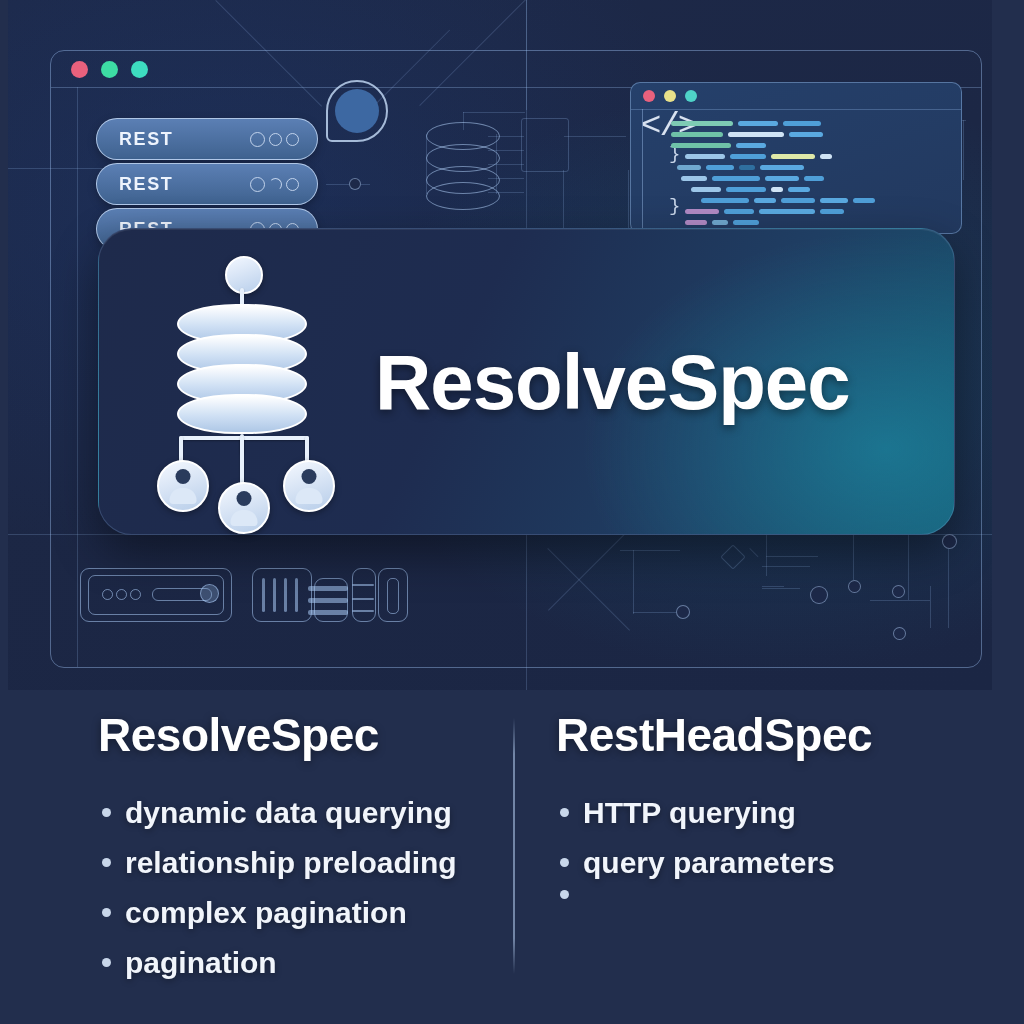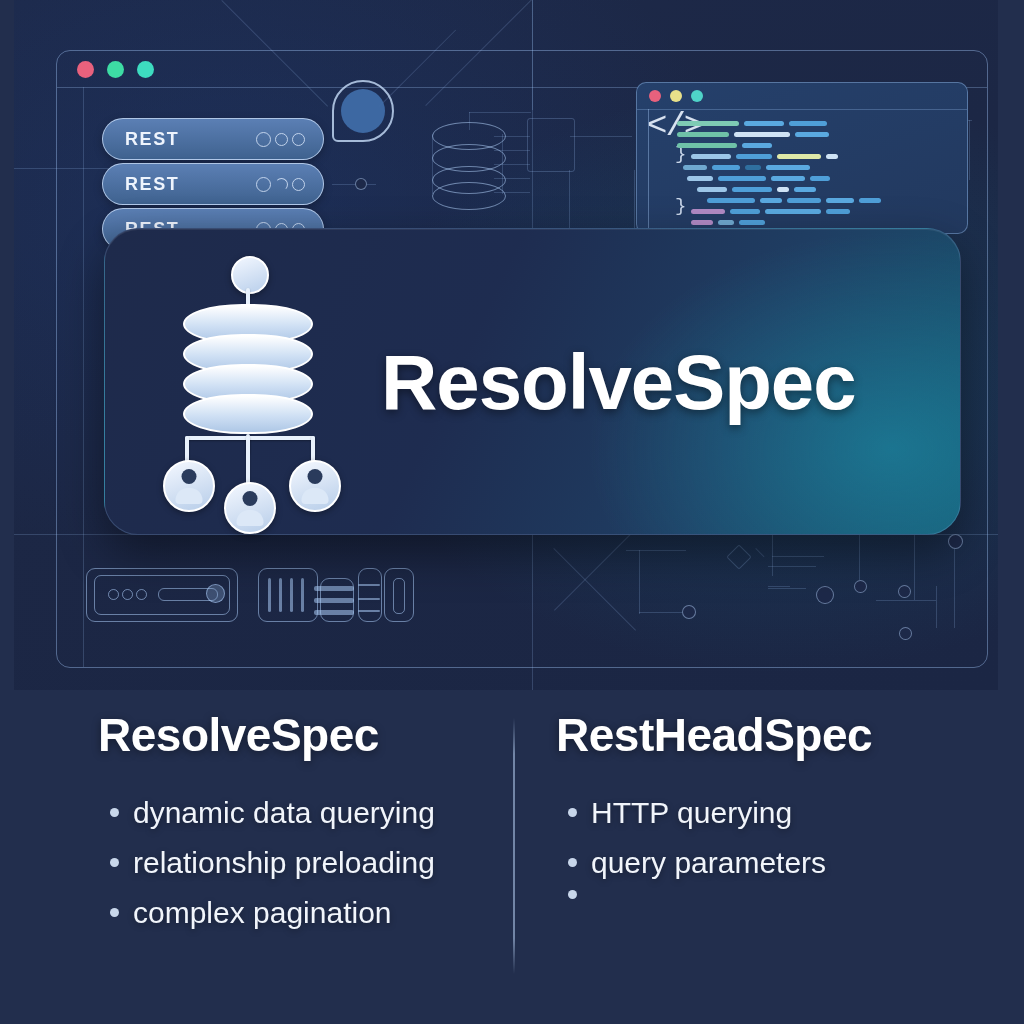--- a/index.html
+++ b/index.html
@@ -6,21 +6,21 @@
   body{
     width:1024px;height:1024px;overflow:hidden;
     background:#222e4d;
     font-family:"Liberation Sans", sans-serif;
     position:relative;
   }
   #stage{position:absolute;inset:0;width:1024px;height:1024px;}
 
   
   .hero{
-    position:absolute;left:14px;top:0;width:984px;height:690px;
+    position:absolute;left:8px;top:0;width:984px;height:690px;
     background:
       radial-gradient(600px 420px at 78% 55%, rgba(24,110,140,.30), rgba(24,110,140,0) 70%),
       radial-gradient(700px 500px at 22% 30%, rgba(30,60,120,.35), rgba(30,60,120,0) 72%),
       linear-gradient(160deg,#1d2949 0%, #1c2745 45%, #1b2644 100%);
     overflow:hidden;
   }
 
   
   .bp{position:absolute;border:0;pointer-events:none;}
   .bp.h{height:0;border-top:1.5px solid rgba(150,185,235,.22);}
@@ -133,21 +133,21 @@
 
   
   .features{position:absolute;left:0;top:690px;width:1024px;height:334px;}
   .col{position:absolute;top:18px;}
   .col.left{left:98px;width:400px;}
   .col.right{left:556px;width:420px;}
   .col h2{
     margin:0 0 34px 0;color:#ffffff;font-size:46px;font-weight:bold;letter-spacing:-.5px;
     text-shadow:0 2px 8px rgba(0,0,0,.4);
   }
-  .col ul{margin:12px;padding:0;list-style:none;}
+  .col ul{margin:4px;padding:0;list-style:none;font-weight:bold;}
   .col li{
     display:flex;align-items:baseline;gap:14px;
     color:#f1f5fb;font-size:30px;margin-bottom:16px;
     text-shadow:0 2px 6px rgba(0,0,0,.35);
   }
   .bullet{flex:0 0 auto;width:9px;height:9px;border-radius:50%;background:#c8d6ea;transform:translateY(-6px);}
   .vdivider{
     position:absolute;left:513px;top:28px;width:2px;height:256px;
     background:linear-gradient(180deg,rgba(180,205,240,0),rgba(180,205,240,.55) 14%,rgba(180,205,240,.55) 86%,rgba(180,205,240,0));
   }
@@ -398,20 +398,24 @@
             <span>dynamic data querying</span>
           </li>
           <li>
             <span class="bullet"></span>
             <span>relationship preloading</span>
           </li>
           <li>
             <span class="bullet"></span>
             <span>complex pagination</span>
           </li>
+          <li>
+            <span class="bullet"></span>
+            <span>pagination</span>
+          </li>
         </ul>
     </div>
 
     <div class="col right">
       <h2>RestHeadSpec</h2>
       <ul id="list-right">
           <li>
             <span class="bullet"></span>
             <span>HTTP querying</span>
           </li>

